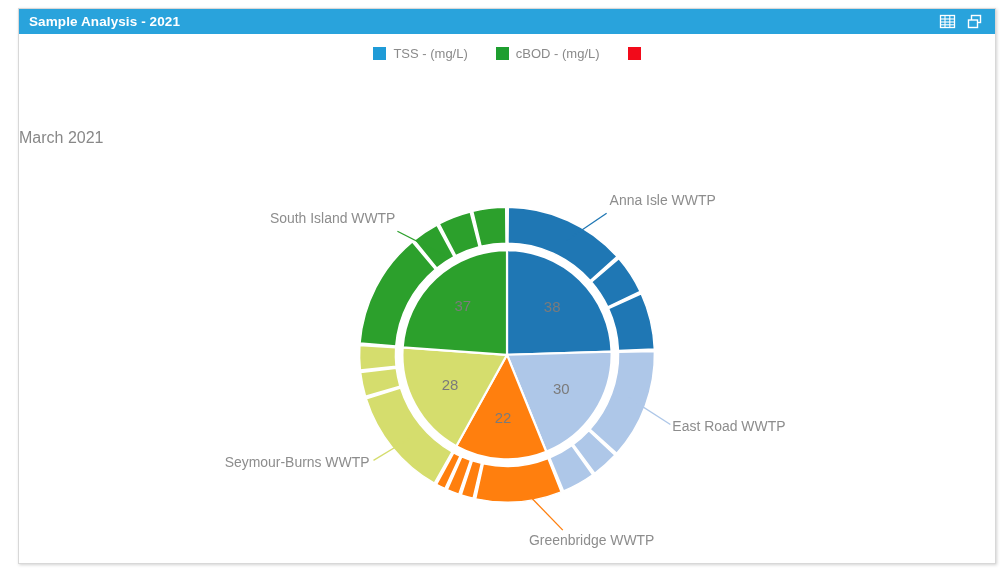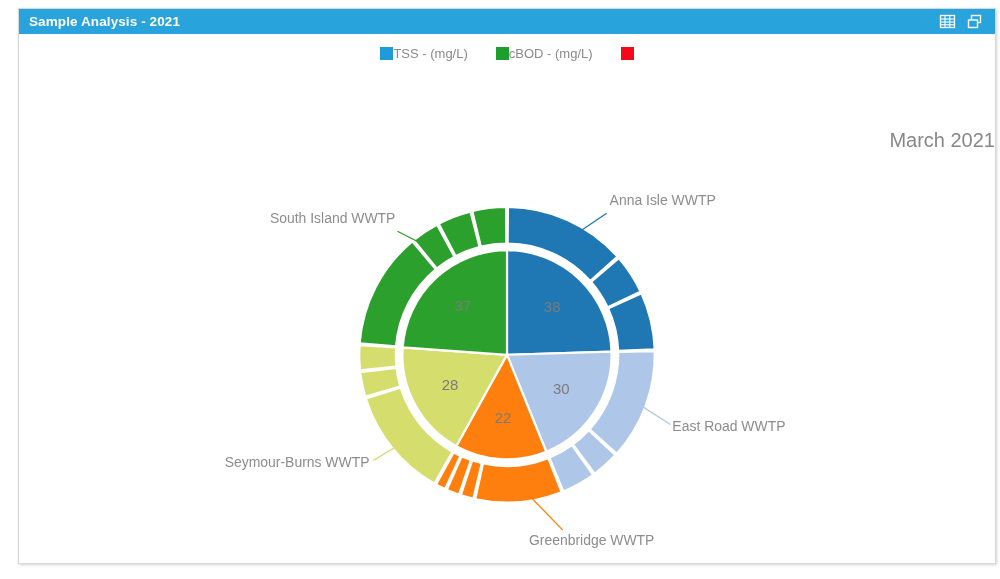--- a/index.html
+++ b/index.html
@@ -66,41 +66,41 @@
     left: 0;
     width: 100%;
     display: flex;
     justify-content: center;
     align-items: center;
     gap: 28px;
   }
   .legend-item {
     display: flex;
     align-items: center;
-    gap: 0;
+    gap: 7px;
     cursor: pointer;
   }
   .legend-swatch {
     width: 13px;
     height: 13px;
     display: block;
     flex: 0 0 auto;
   }
   .legend-label {
     font-size: 13px;
     color: #8a8a8a;
     white-space: nowrap;
   }
   .chart-title {
     position: absolute;
     top: 95px;
     left: 0;
     width: 100%;
-    text-align: right;
-    font-size: 20px;
+    text-align: left;
+    font-size: 16px;
     color: #888888;
   }
   .chart-svg {
     position: absolute;
     left: 0;
     top: 0;
     width: 100%;
     height: 100%;
   }
   .slice-label {

